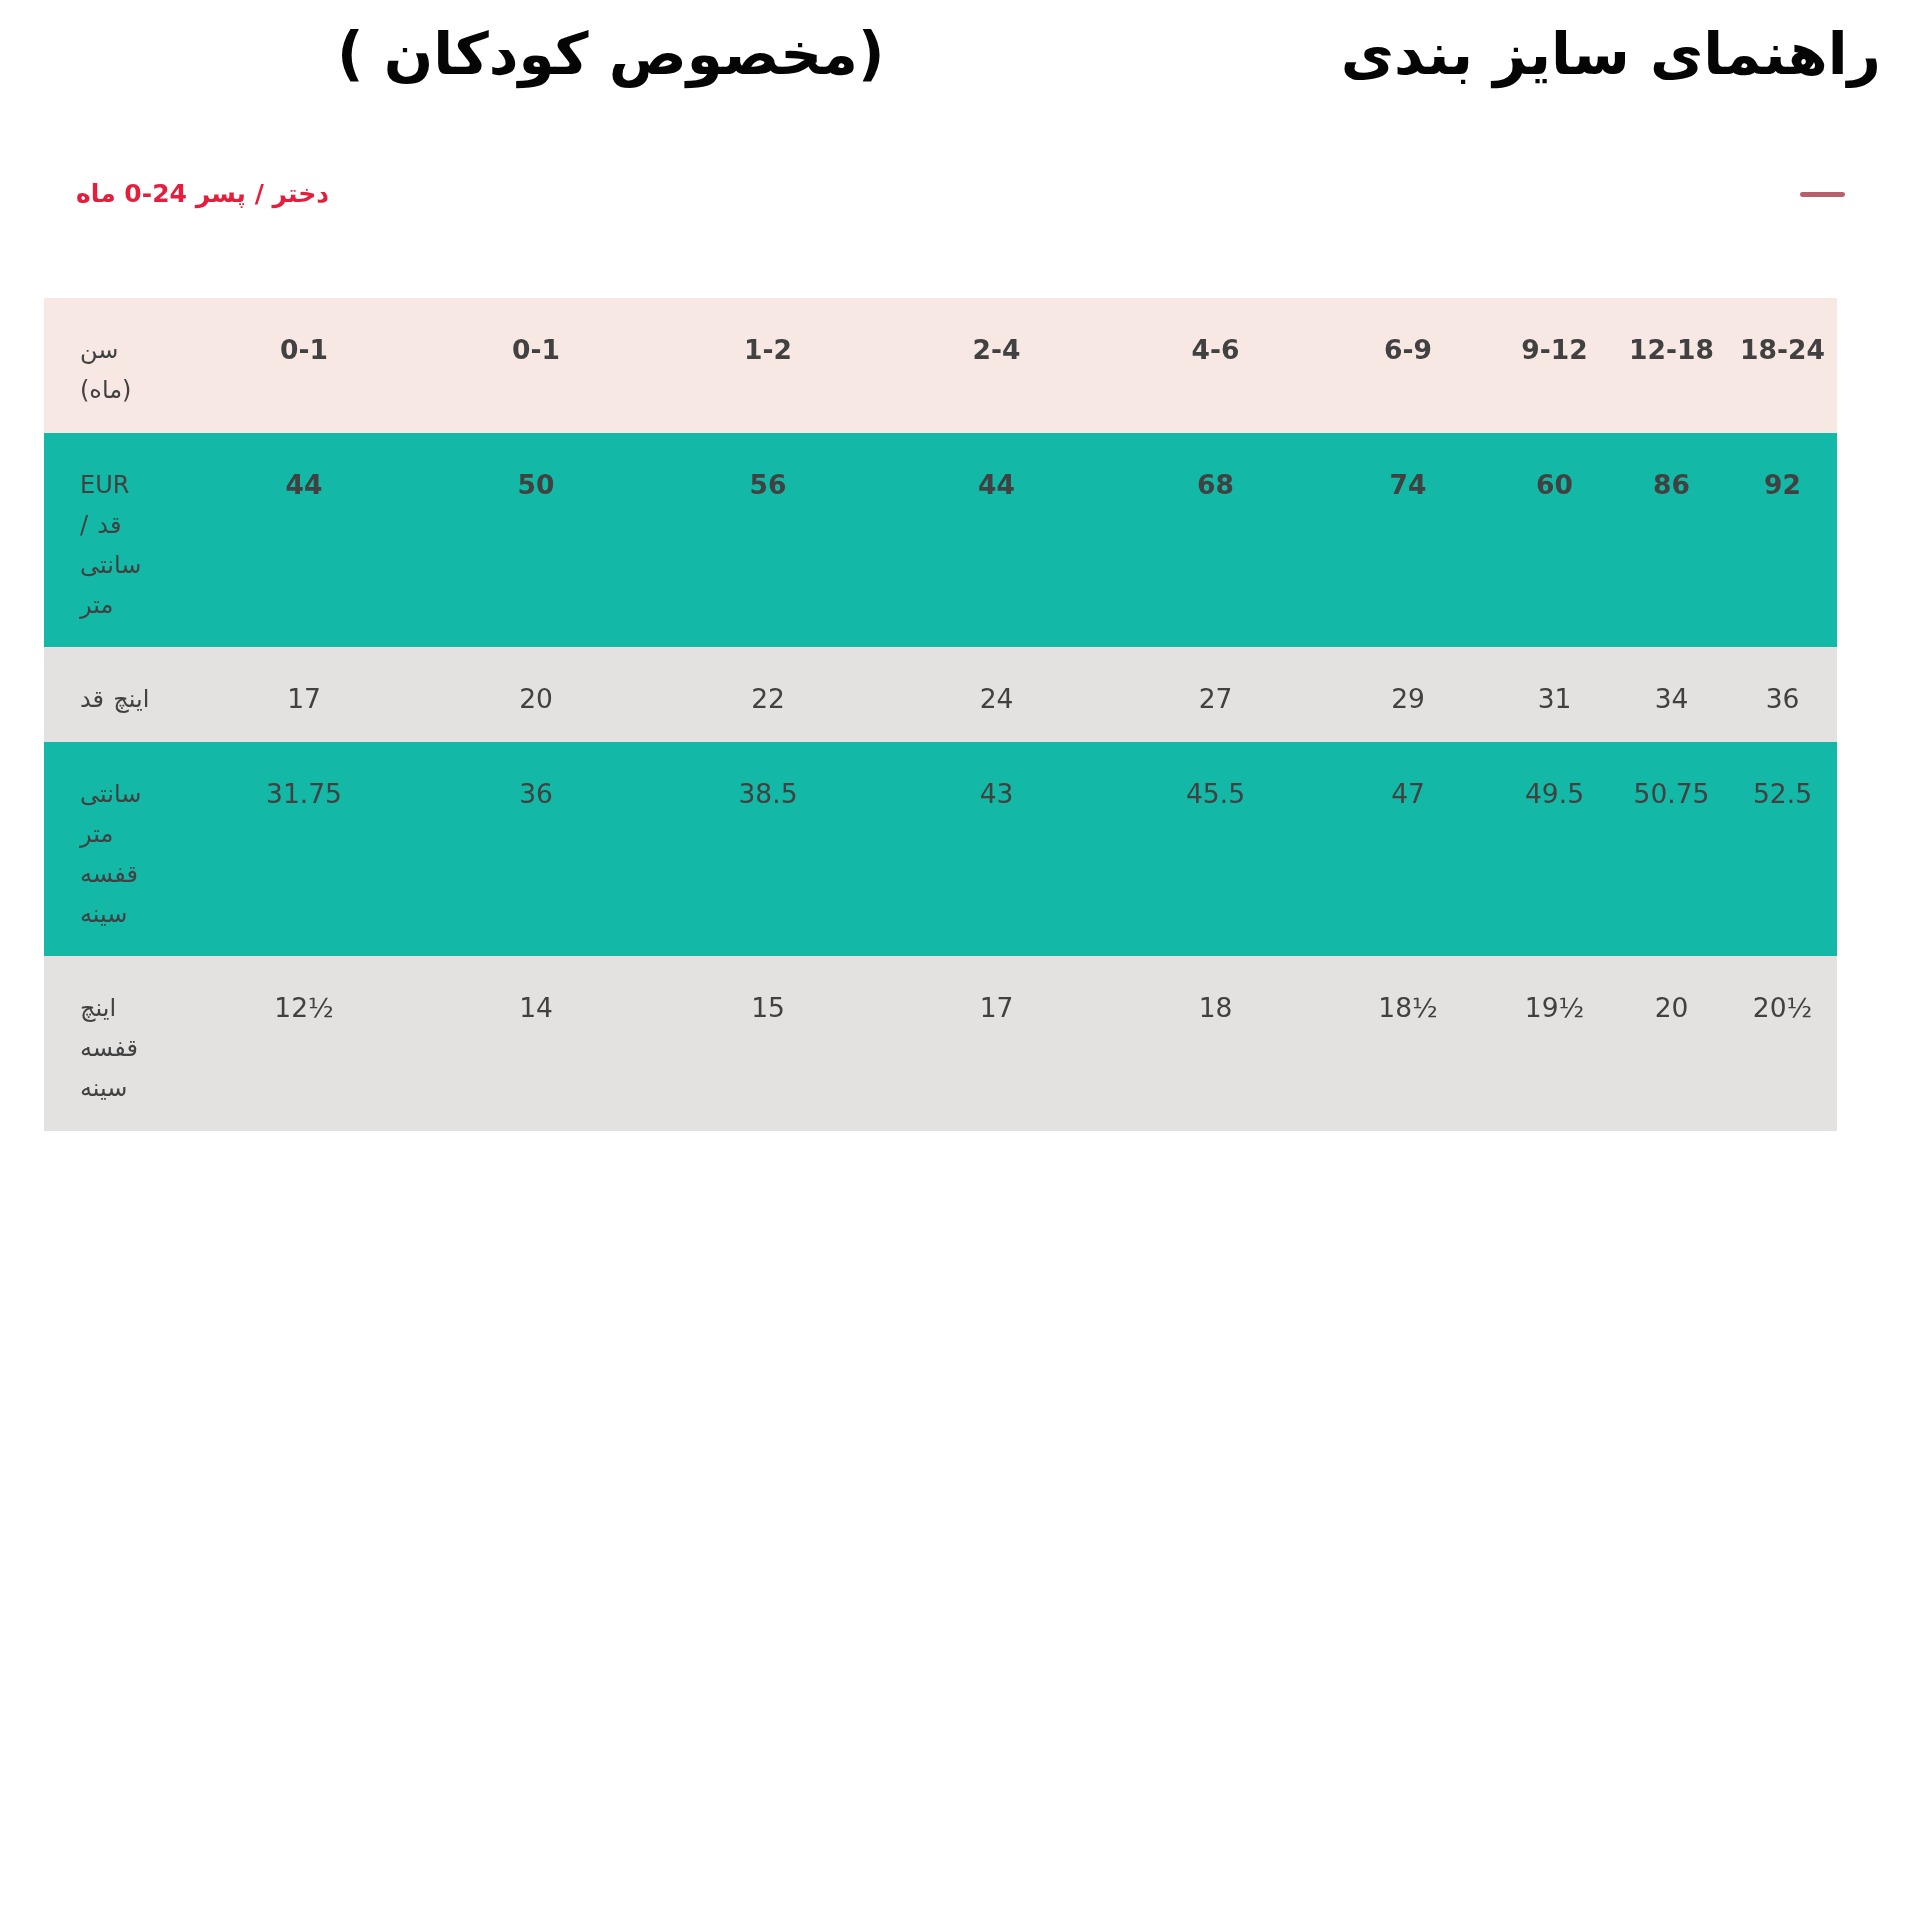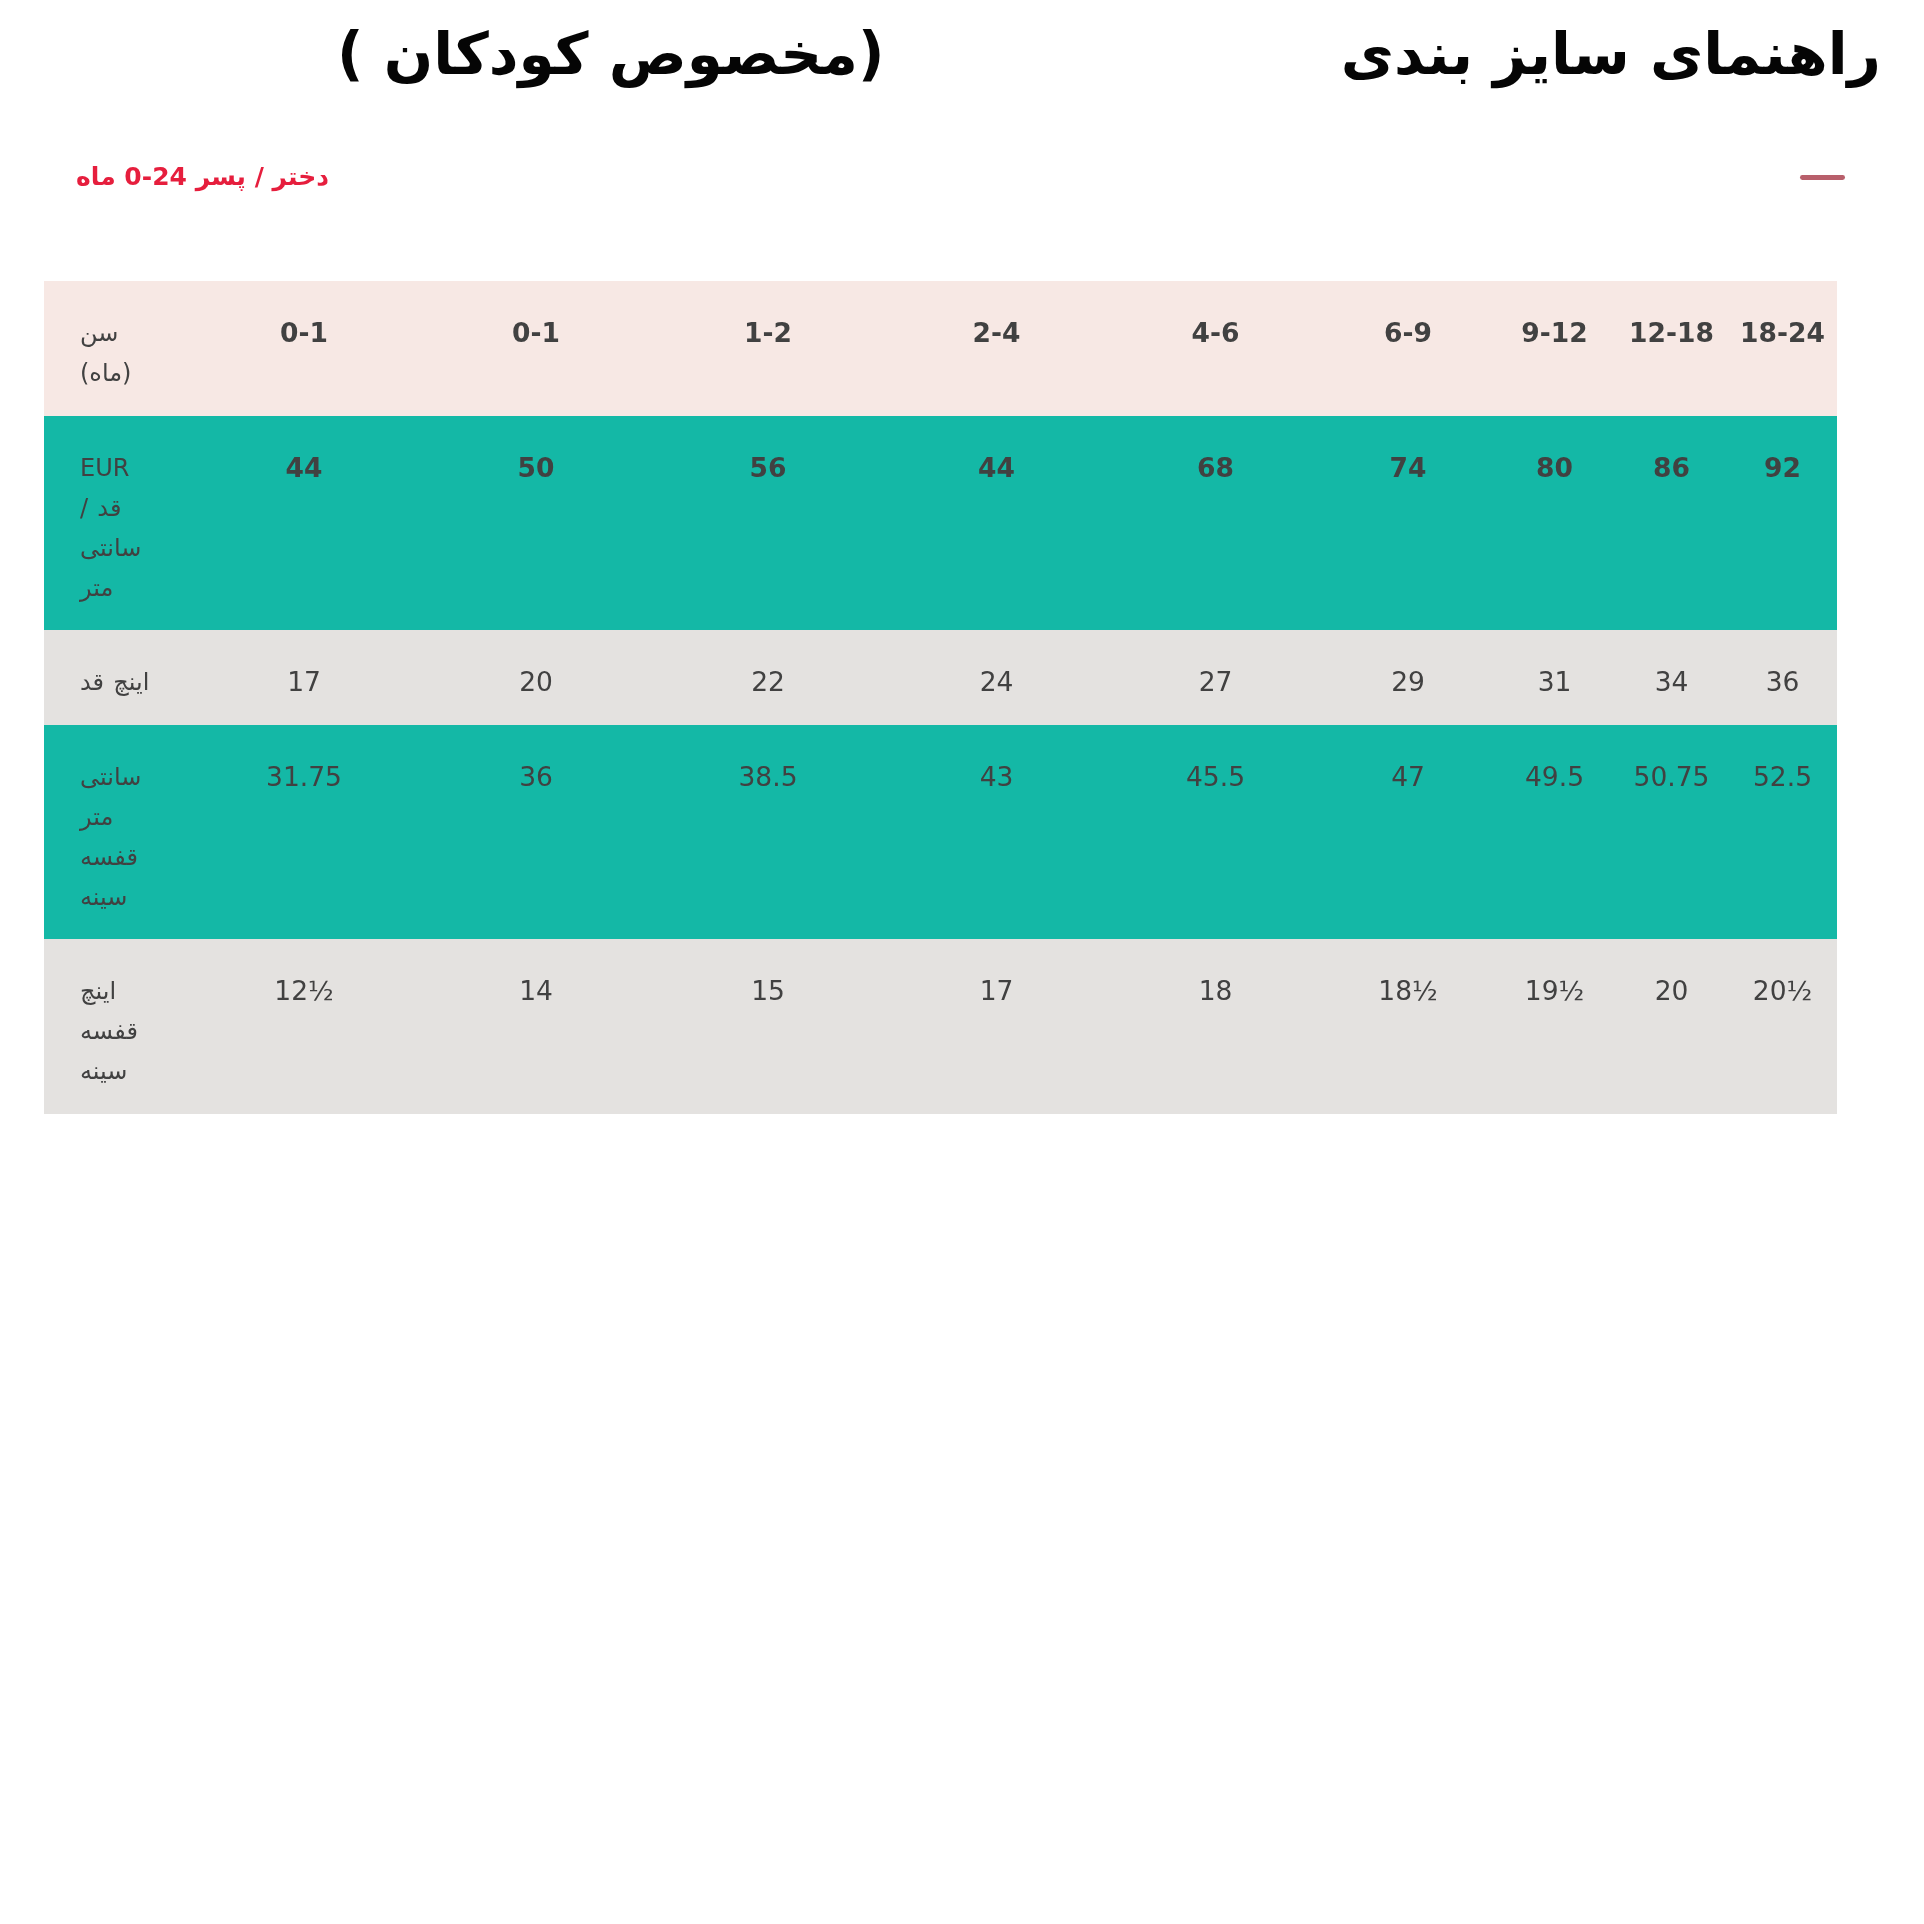--- a/index.html
+++ b/index.html
@@ -28,21 +28,21 @@
     font-size: 58px;
     line-height: 80px;
     font-weight: 900;
     color: #050505;
     direction: rtl;
     white-space: nowrap;
   }
 
   
   .section-head {
-    margin-top: 66px;
+    margin-top: 83px;
     padding: 0 80px 0 76px;
     display: flex;
     justify-content: space-between;
     align-items: center;
   }
   .subtitle {
     direction: rtl;
     font-size: 25px;
     font-weight: 700;
     color: #e61e3d;
@@ -128,21 +128,21 @@
       <td>18-24</td>
     </tr>
     <tr class="row-white row-eur">
       <th class="row-label">EUR قد / سانتی متر</th>
       <td>44</td>
       <td>50</td>
       <td>56</td>
       <td>44</td>
       <td>68</td>
       <td>74</td>
-      <td>80</td>
+      <td>60</td>
       <td>86</td>
       <td>92</td>
     </tr>
     <tr class="row-gray">
       <th class="row-label">اینچ قد</th>
       <td>17</td>
       <td>20</td>
       <td>22</td>
       <td>24</td>
       <td>27</td>

